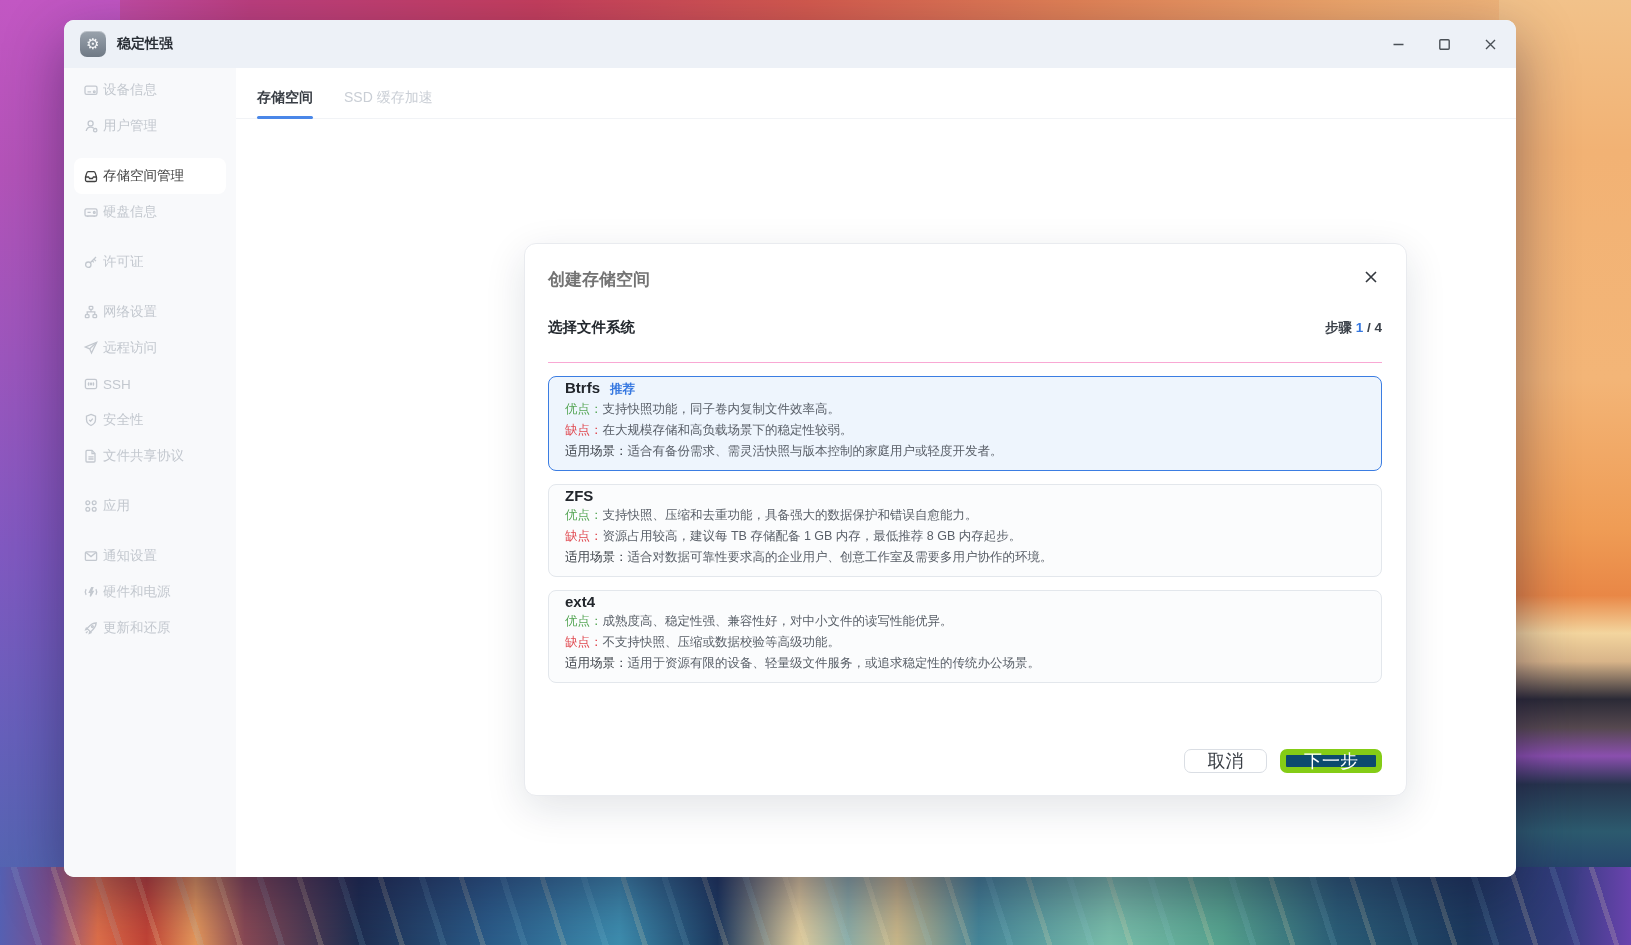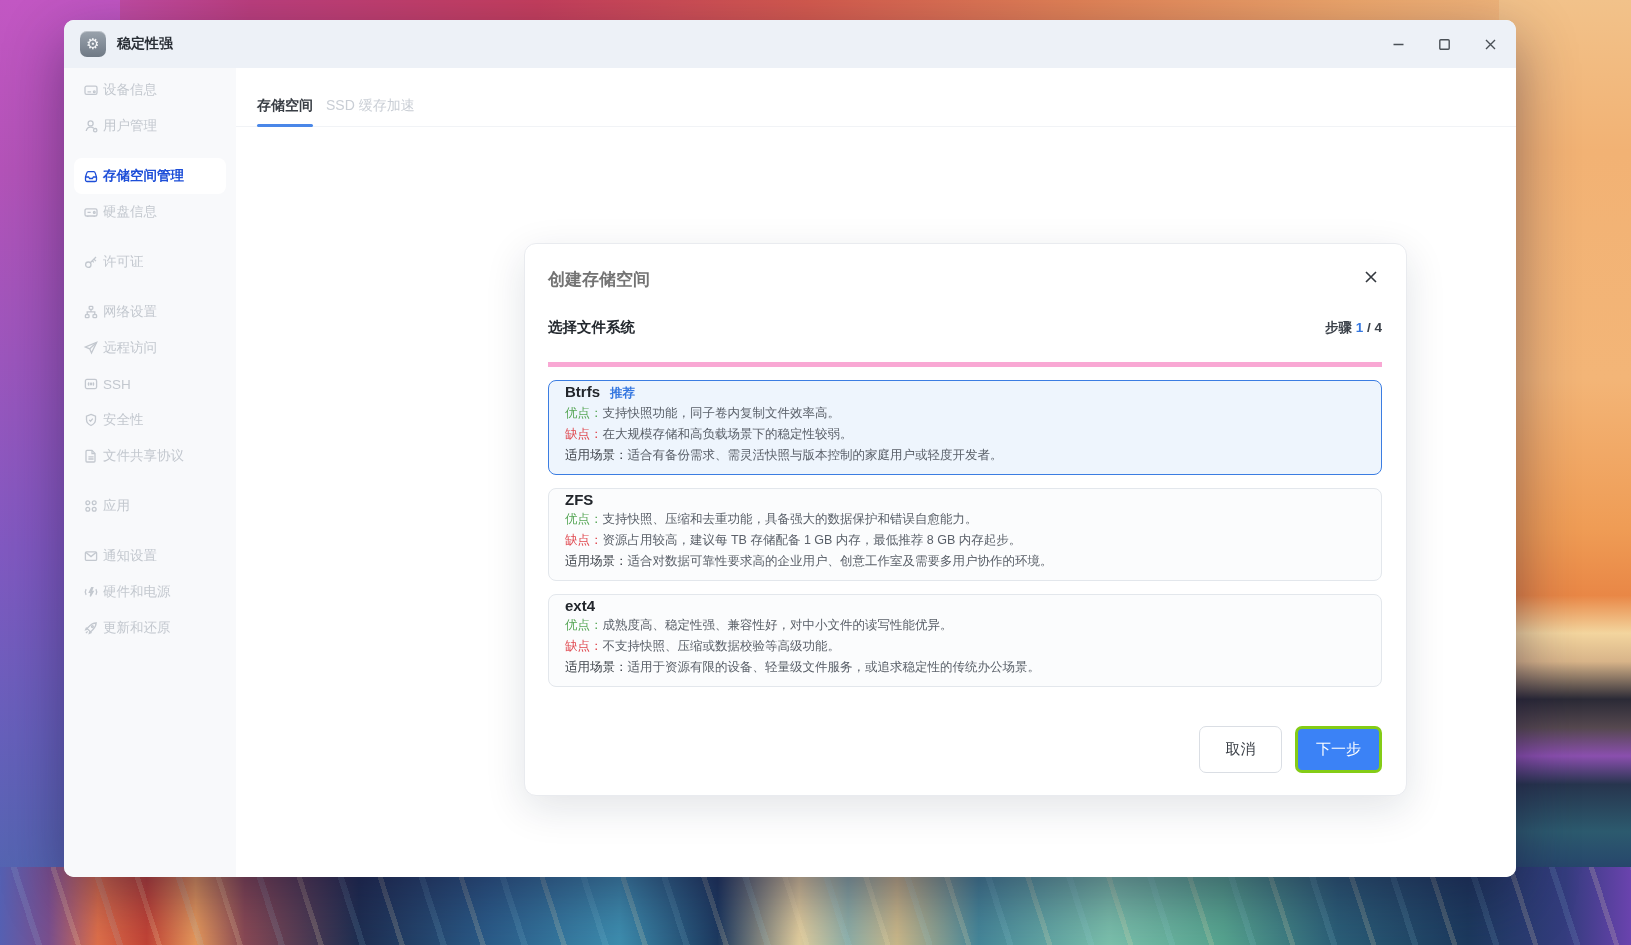--- a/index.html
+++ b/index.html
@@ -30,56 +30,56 @@
   .win-controls { margin-left:auto; display:flex; align-items:center; gap:30px; }
   .win-btn { width:16px; height:16px; display:flex; align-items:center; justify-content:center; cursor:pointer; }
   .win-btn svg { stroke:#4a5056; stroke-width:1.4; fill:none; }
   .win-body { flex:1; display:flex; min-height:0; }
   
   .sidebar { width:172px; flex:0 0 172px; background:#f8f9fb; padding-top:4px; }
   .side-group + .side-group { margin-top:14px; }
   .side-item { display:flex; align-items:center; height:36px; margin:0 10px; padding-left:9px;
     border-radius:8px; gap:4px; font-size:13.5px; color:#c3c8cf; cursor:pointer; }
   .side-item svg { stroke:currentColor; stroke-width:1.3; fill:none; flex:0 0 16px; }
-  .side-item.active { background:#ffffff; color:#1d4ed8;font-weight:bold; }
+  .side-item.active { background:#ffffff; color:#404040; }
   
   .main { flex:1; background:#fff; position:relative; min-width:0; }
-  .tabs { display:flex; gap:13px; padding:21px 0 0 21px; border-bottom:1px solid #f1f3f6;margin-top:8px; }
+  .tabs { display:flex; gap:31px; padding:21px 0 0 21px; border-bottom:1px solid #f1f3f6; }
   .tab { font-size:14px; padding-bottom:11px; position:relative; color:#c9ced5; cursor:pointer; }
   .tab.active { color:#383d44; font-weight:700; }
   .tab.active::after { content:''; position:absolute; left:0; right:0; bottom:-1px; height:3px;
     border-radius:2px; background:#4a87e8; }
   
   .dialog { position:absolute; left:288px; top:175px; width:883px; height:553px; z-index:20;
     background:#fff; border:1px solid #e9ebef; border-radius:12px;
     box-shadow:0 12px 40px rgba(20,30,60,.12); padding:24px 24px 22px 23px; }
   .dlg-title { font-size:17px; font-weight:700; color:#737373; }
   .dlg-close { position:absolute; top:24px; right:26px; width:18px; height:18px;
     display:flex; align-items:center; justify-content:center; cursor:pointer; }
   .dlg-close svg { stroke:#33383e; stroke-width:1.6; fill:none; }
-  .dlg-subrow { display:flex; align-items:center; margin-top:27px; padding-bottom:25px; border-bottom:5px solid #f9a8d4; }
+  .dlg-subrow { display:flex; align-items:center; margin-top:27px; padding-bottom:25px; border-bottom:1px solid #f9a8d4; }
   .dlg-subtitle { font-size:14.5px; font-weight:700; color:#23282e; }
   .dlg-step { margin-left:auto; font-size:13.5px; color:#3c424a; font-weight:700; }
   .dlg-step .num { color:#3577e0; }
   .fs-card { margin-top:13px; border:1px solid #e3e7ec; background:#fbfcfd; border-radius:8px;
     padding:2px 16px 9px; cursor:pointer; }
   .fs-card.selected { border:1.5px solid #3b7de2; background:#eef5fd; }
   .fs-name-row { display:flex; align-items:baseline; gap:10px; }
   .fs-name { font-size:15px; font-weight:700; color:#22262c; }
   .fs-badge { font-size:12.5px; color:#3577e0; font-weight:700; }
   .fs-line { font-size:12.5px; line-height:19px; color:#5a6069; margin-top:2px; }
   .fs-line .lbl-pros { color:#58a758; }
   .fs-line .lbl-cons { color:#e0484f; }
   .fs-line .lbl-scene { color:#3f444b; }
   .dlg-footer { position:absolute; right:24px; bottom:22px; display:flex; gap:13px; }
-  .btn { height:47px; min-width:83px; padding:0 18px; border-radius:7px; font-size:15px;
+  .btn { height:24px; min-width:83px; padding:0 18px; border-radius:7px; font-size:18px;
     display:flex; align-items:center; justify-content:center; cursor:pointer;
     font-family:"Liberation Sans","DejaVu Sans",sans-serif; }
   .btn-cancel { background:#fff; border:1px solid #dadee4; color:#3a3f46; }
-  .btn-next { background:#3b82f6; border:3px solid #84cc16; color:#fff; }
+  .btn-next { background:#0c4a6e; border:6px solid #84cc16; color:#fff; }
 </style>
 </head>
 <body>
 
 <div class="wp-left"></div>
 <div class="wp-right"></div>
 <div class="wp-bottom"></div>
 
 <div class="window">
 

